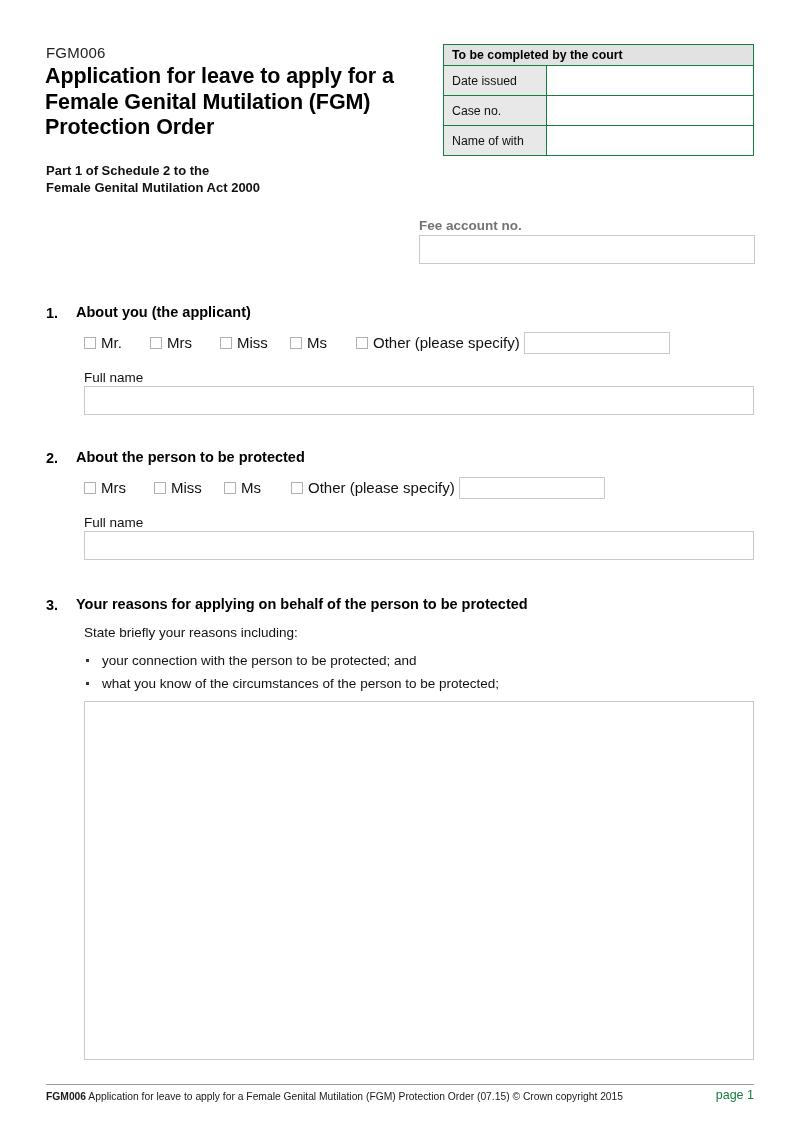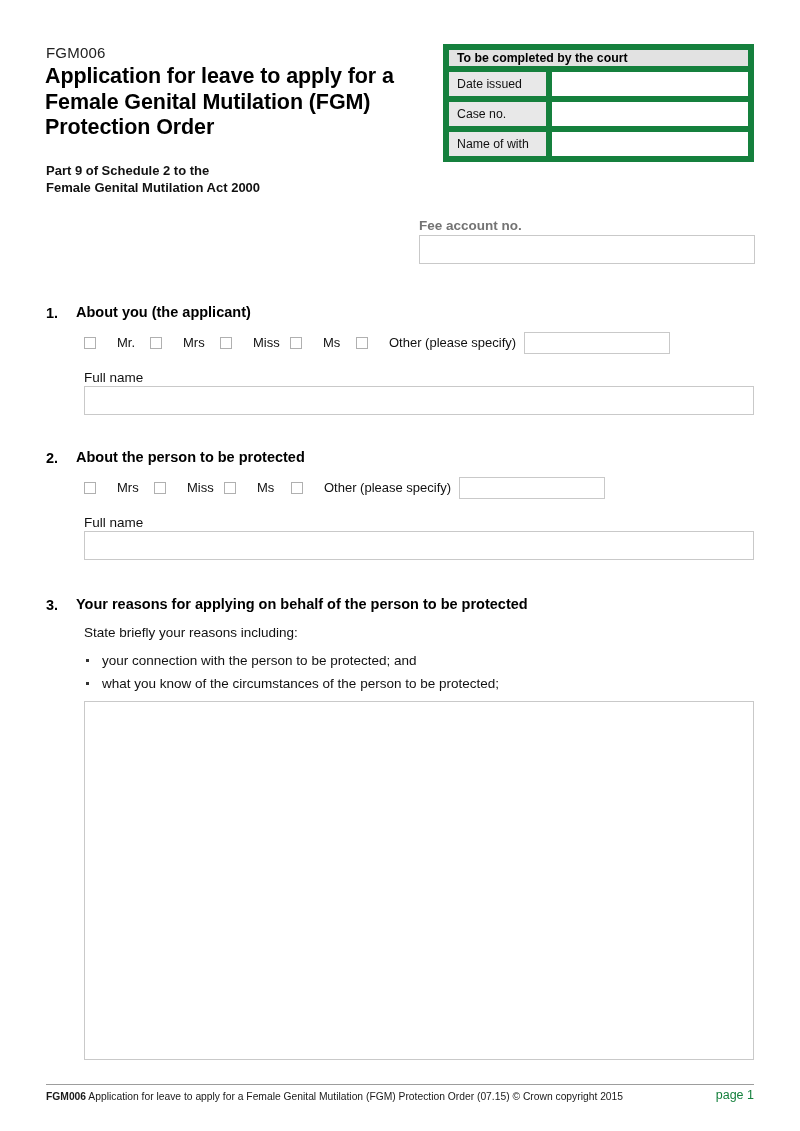--- a/index.html
+++ b/index.html
@@ -58,21 +58,21 @@
   
   .court-table {
     position: absolute;
     left: 443px;
     top: 44px;
     width: 311px;
     border-collapse: collapse;
     font-size: 12.3px;
   }
   .court-table td {
-    border: 6px solid #15803d;
+    border: 1px solid #15803d;
     padding: 0 8px;
     height: 30px;
     vertical-align: middle;
   }
   .court-table .th-cell {
     background: #e2e2e2;
     font-weight: bold;
     font-size: 12.3px;
     color: #000;
     height: 21px;
@@ -136,23 +136,23 @@
   }
   .cb {
     width: 12px;
     height: 12px;
     border: 1px solid #b0b0b0;
     background: #fff;
     display: inline-block;
     flex: 0 0 auto;
   }
   .cb-label {
-    font-size: 13px;
-    color: #111;
-    margin-left: 21px;
+    font-size: 15px;
+    color: #111;
+    margin-left: 5px;
     line-height: 14px;
   }
 
   .field-label {
     position: absolute;
     left: 84px;
     font-size: 13.5px;
     color: #111;
   }
   .field-box {
@@ -227,21 +227,21 @@
   }
 </style>
 </head>
 <body>
 
 <div class="page">
 
   <div class="form-code">FGM006</div>
   <div class="main-title">Application for leave to apply for a Female Genital Mutilation (FGM) Protection Order</div>
   <div class="subtitle">
-    <div>Part 9 of Schedule 2 to the</div>
+    <div>Part 1 of Schedule 2 to the</div>
     <div>Female Genital Mutilation Act 2000</div>
   </div>
 
   <table class="court-table">
     <tbody>
         <tr>
       <td class="th-cell" colspan="2">To be completed by the court</td>
     </tr>
     <tr>
       <td class="label-cell">Date issued</td>

